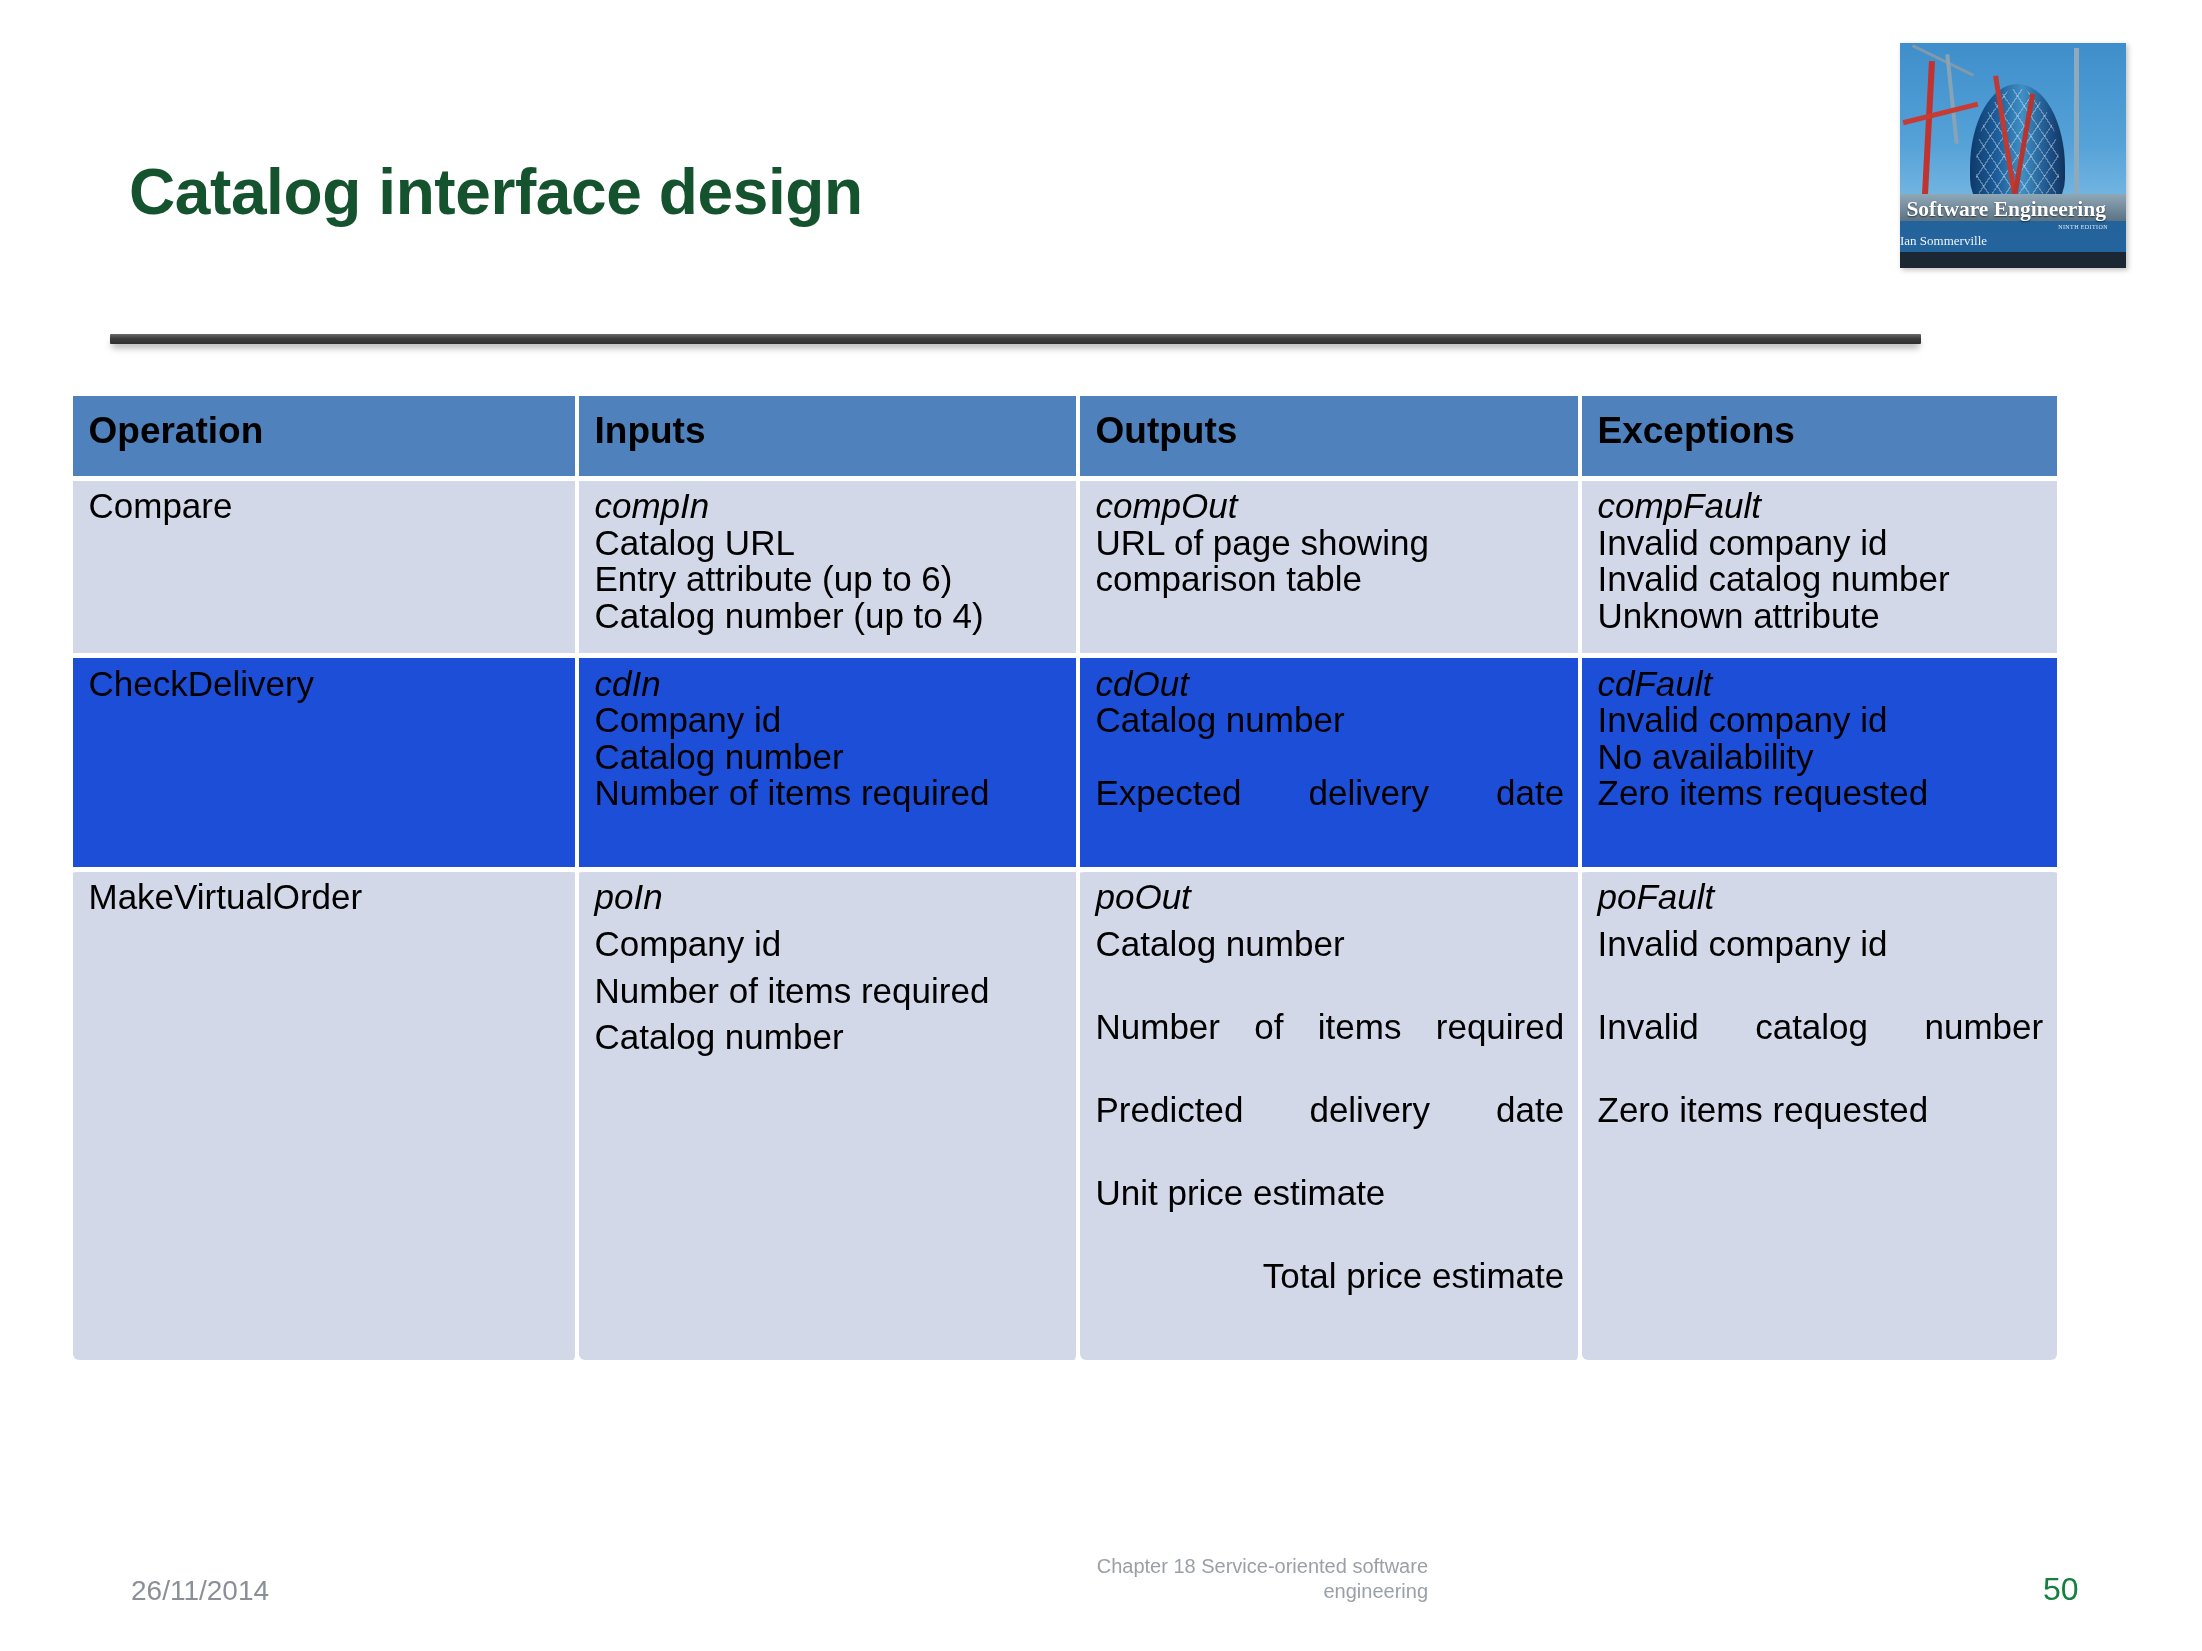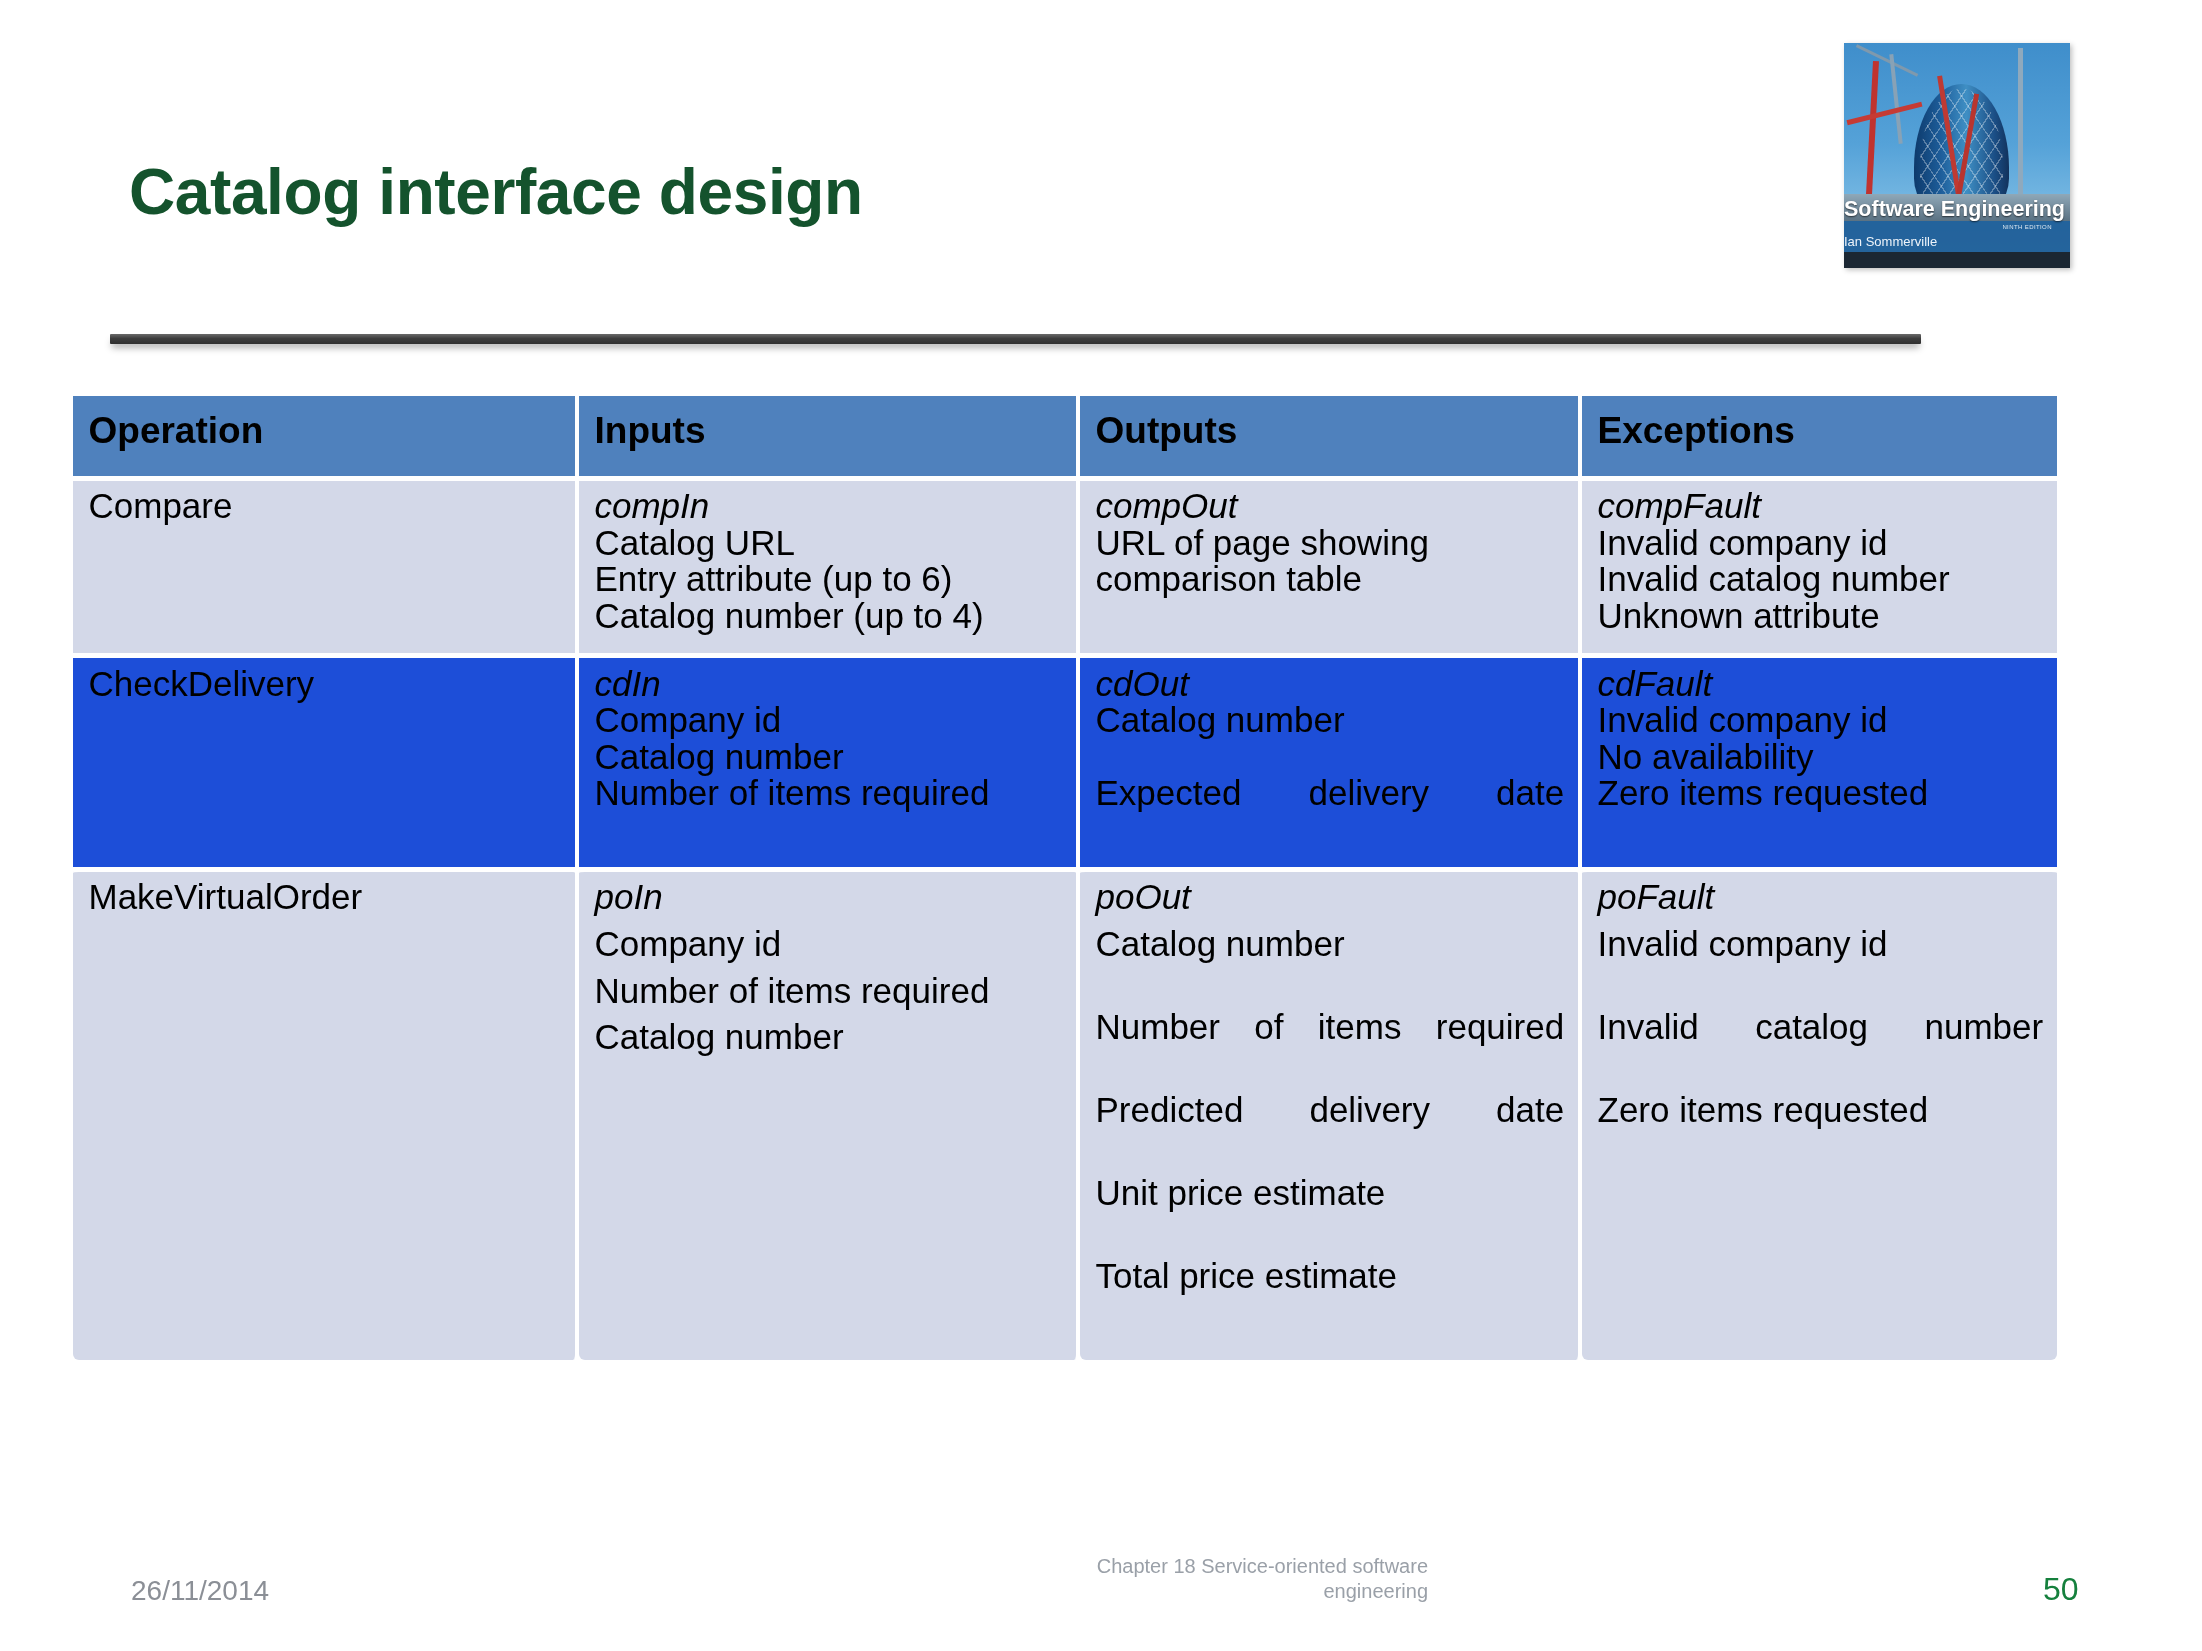--- a/index.html
+++ b/index.html
@@ -35,26 +35,27 @@
     width: 1811px;
     height: 9.5px;
     background: linear-gradient(to bottom, #6a6a6a 0%, #3d3d3d 45%, #2f2f2f 100%);
     box-shadow: 0 5.2px 7.7px -1.7px rgba(0,0,0,0.35);
     border-radius: 0.9px;
   }
 
   
   #logo {
     position: absolute;
-    left: 1844px;
+    left: 1900px;
     top: 43px;
     width: 226px;
     height: 225px;
     overflow: hidden;
     box-shadow: 1.7px 1.7px 5.2px rgba(0,0,0,0.25);
+    font-family: Liberation Serif, serif;
   }
   #logo .sky {
     position: absolute;
     inset: 0;
     background: linear-gradient(to bottom, #3f8ecb 0%, #55a2d8 45%, #77b8e2 72%, #9ccbea 100%);
   }
   #logo .gherkin {
     position: absolute;
     left: 31%;
     top: 18%;
@@ -392,21 +393,21 @@
           <span class="ln">Catalog number</span>
         </span>
       </td>
       <td>
         <span class="ital">poOut</span>
         <span class="lines">
           <span class="ln" style="text-align:left">Catalog number</span>
           <span class="ln">Number of items required</span>
           <span class="ln">Predicted delivery date</span>
           <span class="ln" style="text-align:left">Unit price estimate</span>
-          <span class="ln" style="text-align:left">Total price estimate</span>
+          <span class="ln" style="text-align:right">Total price estimate</span>
         </span>
       </td>
       <td>
         <span class="ital">poFault</span>
         <span class="lines">
           <span class="ln" style="text-align:left">Invalid company id</span>
           <span class="ln">Invalid catalog number</span>
           <span class="ln" style="text-align:left">Zero items requested</span>
         </span>
       </td>

